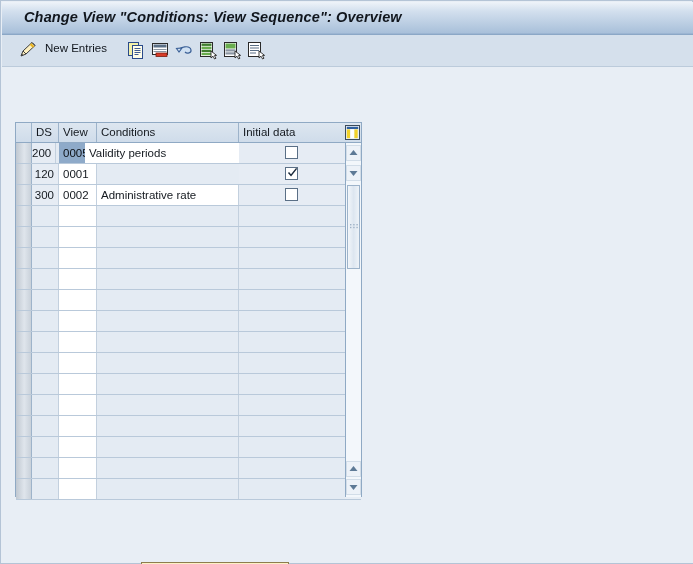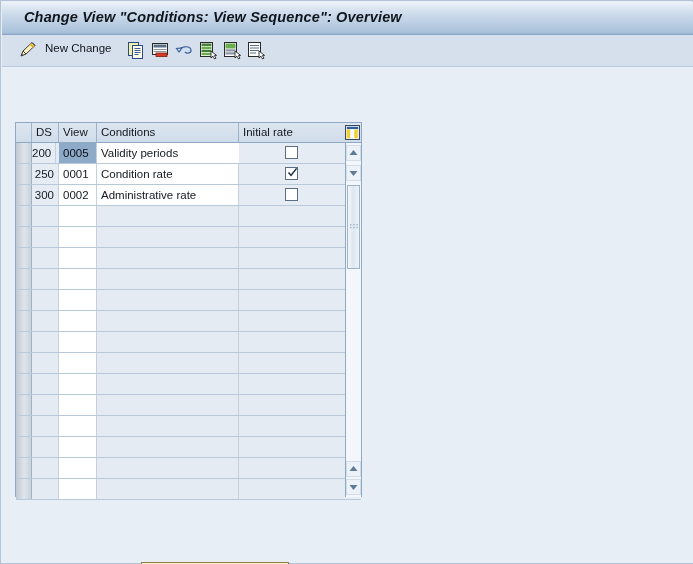--- a/index.html
+++ b/index.html
@@ -237,21 +237,21 @@
     <div class="tb-item" style="left:16px;width:20px;">
       <svg class="icn" width="20" height="20" viewBox="0 0 20 20">
         <path d="M3 16 L5 11 L14 2.5 L17 5.5 L8 14 Z" fill="#fdf0c0" stroke="#3c3c3c" stroke-width="1"></path>
         <path d="M5 11 L8 14" stroke="#3c3c3c" stroke-width="1"></path>
         <path d="M14 2.5 L17 5.5" stroke="#3c3c3c" stroke-width="1"></path>
         <path d="M3 16 L5.4 15.2 L3.8 13.6 Z" fill="#3c3c3c"></path>
         <path d="M12.5 4 L15.6 7" stroke="#e8b320" stroke-width="2.4"></path>
       </svg>
     </div>
 
-    <div class="tb-label" style="left:43px;">New Change</div>
+    <div class="tb-label" style="left:43px;">New Entries</div>
 
     <div class="tb-item" style="left:124px;width:20px;">
       <svg class="icn" width="20" height="20" viewBox="0 0 20 20">
         <rect x="2.5" y="2.5" width="10" height="13" fill="#f2f0a8" stroke="#2a4a8a" stroke-width="1"></rect>
         <rect x="6.5" y="5.5" width="10" height="13" fill="#fffde8" stroke="#2a4a8a" stroke-width="1"></rect>
         <path d="M8.5 8.5h6M8.5 10.5h6M8.5 12.5h6M8.5 14.5h4" stroke="#2a4a8a" stroke-width="0.9"></path>
       </svg>
     </div>
 
     <div class="tb-item" style="left:148px;width:20px;">
@@ -304,47 +304,46 @@
 
   <div id="content">
 
     <div id="grid">
 
       <div id="grid-header">
         <div class="hcell first" style="left:0;width:16px;padding-left:0;"></div>
         <div class="hcell" style="left:16px;width:27px;">DS</div>
         <div class="hcell" style="left:43px;width:38px;">View</div>
         <div class="hcell" style="left:81px;width:142px;">Conditions</div>
-        <div class="hcell" style="left:223px;width:106px;border-right:none;">Initial rate</div>
+        <div class="hcell" style="left:223px;width:106px;border-right:none;">Initial data</div>
         <div id="col-config-icon">
           <svg class="icn" width="15" height="15" viewBox="0 0 15 15">
             <rect x="0.5" y="0.5" width="14" height="14" fill="#e8eef5" stroke="#3a4a5c" stroke-width="1"></rect>
             <rect x="1.8" y="1.8" width="11.4" height="2.2" fill="#2f5f9e"></rect>
             <rect x="1.8" y="4.4" width="3.3" height="8.8" fill="#f2d22a"></rect>
             <rect x="5.6" y="4.4" width="3.3" height="8.8" fill="#ffffff"></rect>
             <rect x="9.4" y="4.4" width="3.3" height="8.8" fill="#f2d22a"></rect>
           </svg>
         </div>
       </div>
 
       <div class="row data" style="top:20px;">
         <div class="sel"></div>
         <div class="cell ds" style="left:16px;width:24px;">200</div>
         <div class="cell sel-hl" style="left:43px;width:38px;">0005</div>
-        <div class="cell" style="left:81px;width:170px;">Validity periods</div>
+        <div class="cell" style="left:69px;width:170px;">Validity periods</div>
         <div class="cell iv" style="left:223px;width:106px;border-right:none;">
           <span class="cb"></span>
         </div>
       </div>
 
       <div class="row data" style="top:41px;">
         <div class="sel"></div>
-        <div class="cell ds" style="left:16px;width:27px;">250</div>
+        <div class="cell ds" style="left:16px;width:27px;">120</div>
         <div class="cell" style="left:43px;width:38px;">0001</div>
-        <div class="cell" style="left:81px;width:142px;">Condition rate</div>
         <div class="cell iv" style="left:223px;width:106px;border-right:none;">
           <span class="cb">
             <svg class="tick" viewBox="0 0 11 11">
               <path d="M1.5 5.6 L4 8.4 L9.6 1.4" fill="none" stroke="#1b2a3c" stroke-width="1.5"></path>
             </svg>
           </span>
         </div>
       </div>
 
       <div class="row data" style="top:62px;">

